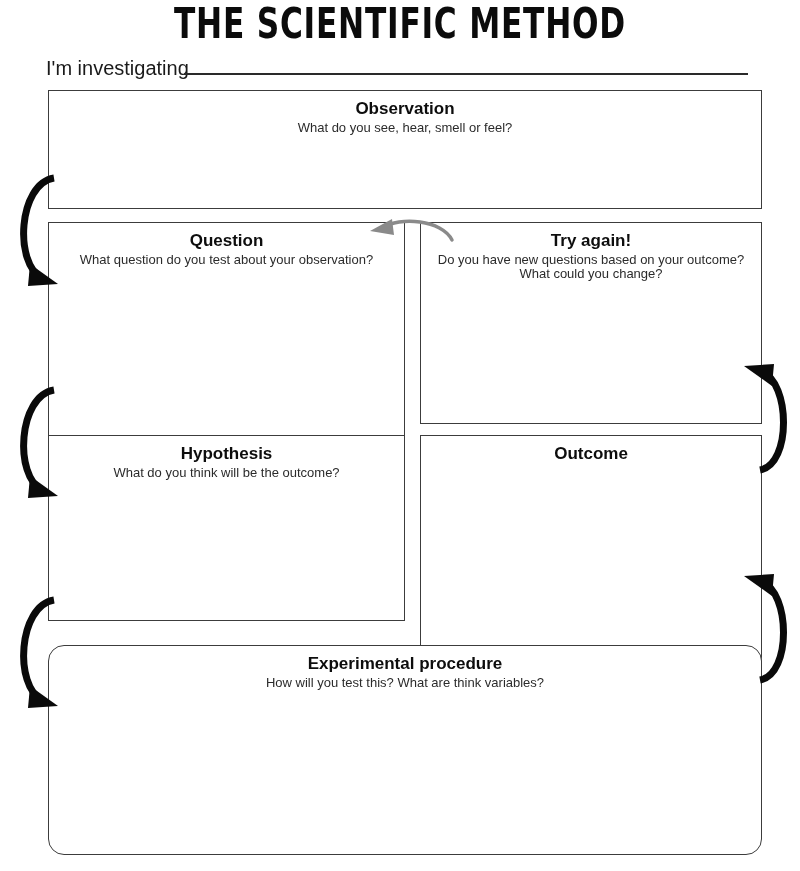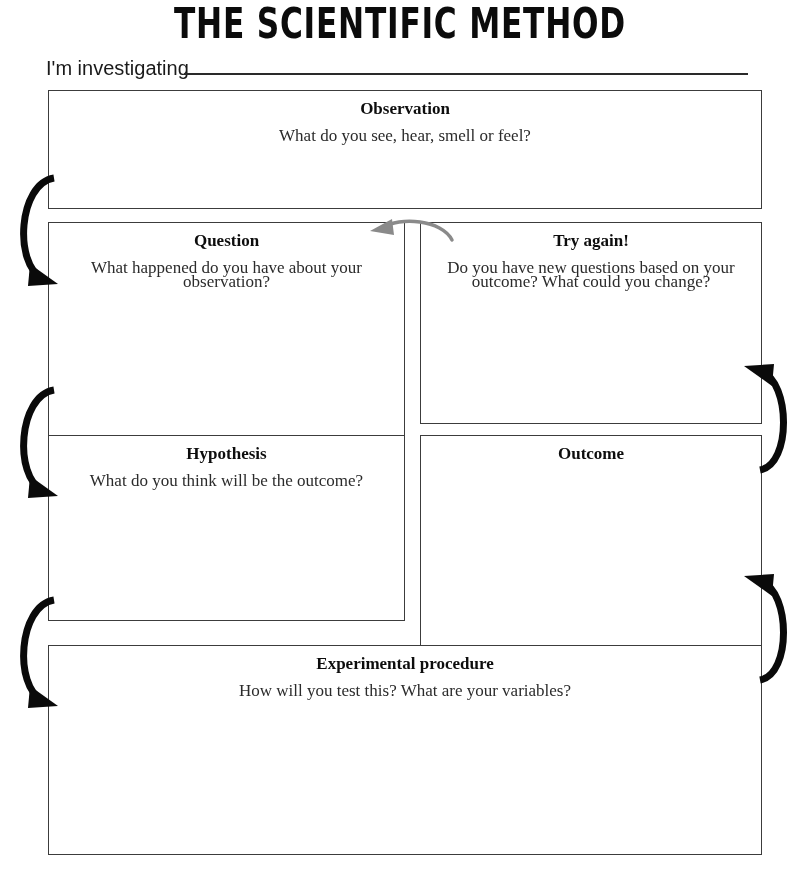--- a/index.html
+++ b/index.html
@@ -44,43 +44,42 @@
   
   .box{
     position:absolute;
     border:1.5px solid #3c3c3c;
     background:#ffffff;
     box-sizing:border-box;
   }
   .box-inner{
     padding-top:7px;
     text-align:center;
-    font-family:Liberation Serif, serif;
   }
   .box-heading{
     font-size:17px;
     font-weight:700;
     color:#0d0d0d;
     line-height:21px;
   }
   .box-sub{
-    font-size:17px;
+    font-size:13px;
     font-weight:400;
     color:#2b2b2b;
     line-height:14px;
-    margin-top:10px;
+    margin-top:2px;
     padding:0 14px;
   }
 
   #box-observation{left:48px;top:90px;width:714px;height:119px;}
   #box-question{left:48px;top:222px;width:357px;height:216px;}
   #box-tryagain{left:420px;top:222px;width:342px;height:202px;}
   #box-hypothesis{left:48px;top:435px;width:357px;height:186px;}
   #box-outcome{left:420px;top:435px;width:342px;height:239px;}
-  #box-procedure{left:48px;top:645px;width:714px;height:210px;}
+  #box-procedure{left:48px;top:645px;width:714px;height:210px;border-radius:16px;}
 
   
   .arrow-svg{position:absolute;overflow:visible;pointer-events:none;}
   .arrow-path{fill:none;stroke:#0a0a0a;stroke-width:7;stroke-linecap:butt;}
   .arrow-head{fill:#0a0a0a;}
   .gray-path{fill:none;stroke:#8a8a8a;stroke-width:3.5;stroke-linecap:round;}
   .gray-head{fill:#8a8a8a;}
 </style>
 </head>
 <body>
@@ -95,21 +94,21 @@
   <div class="box" id="box-observation">
     <div class="box-inner">
       <div class="box-heading">Observation</div>
       <div class="box-sub">What do you see, hear, smell or feel?</div>
     </div>
   </div>
 
   <div class="box" id="box-question">
     <div class="box-inner">
       <div class="box-heading">Question</div>
-      <div class="box-sub">What happened do you have about your observation?</div>
+      <div class="box-sub">What question do you test about your observation?</div>
     </div>
   </div>
 
   <div class="box" id="box-tryagain">
     <div class="box-inner">
       <div class="box-heading">Try again!</div>
       <div class="box-sub">Do you have new questions based on your outcome? What could you change?</div>
     </div>
   </div>
 
@@ -122,21 +121,21 @@
 
   <div class="box" id="box-outcome">
     <div class="box-inner">
       <div class="box-heading">Outcome</div>
     </div>
   </div>
 
   <div class="box" id="box-procedure">
     <div class="box-inner">
       <div class="box-heading">Experimental procedure</div>
-      <div class="box-sub">How will you test this? What are your variables?</div>
+      <div class="box-sub">How will you test this? What are think variables?</div>
     </div>
   </div>
 
   <svg class="arrow-svg" style="left:0px;top:160px;width:80px;height:140px;" viewBox="0 0 80 140">
     <path class="arrow-path" d="M 54 18 C 18 24, 14 104, 42 118"></path>
     <polygon class="arrow-head" points="30,104 58,124 28,126"></polygon>
   </svg>
 
   <svg class="arrow-svg" style="left:0px;top:372px;width:80px;height:140px;" viewBox="0 0 80 140">
     <path class="arrow-path" d="M 54 18 C 18 24, 14 104, 42 118"></path>

